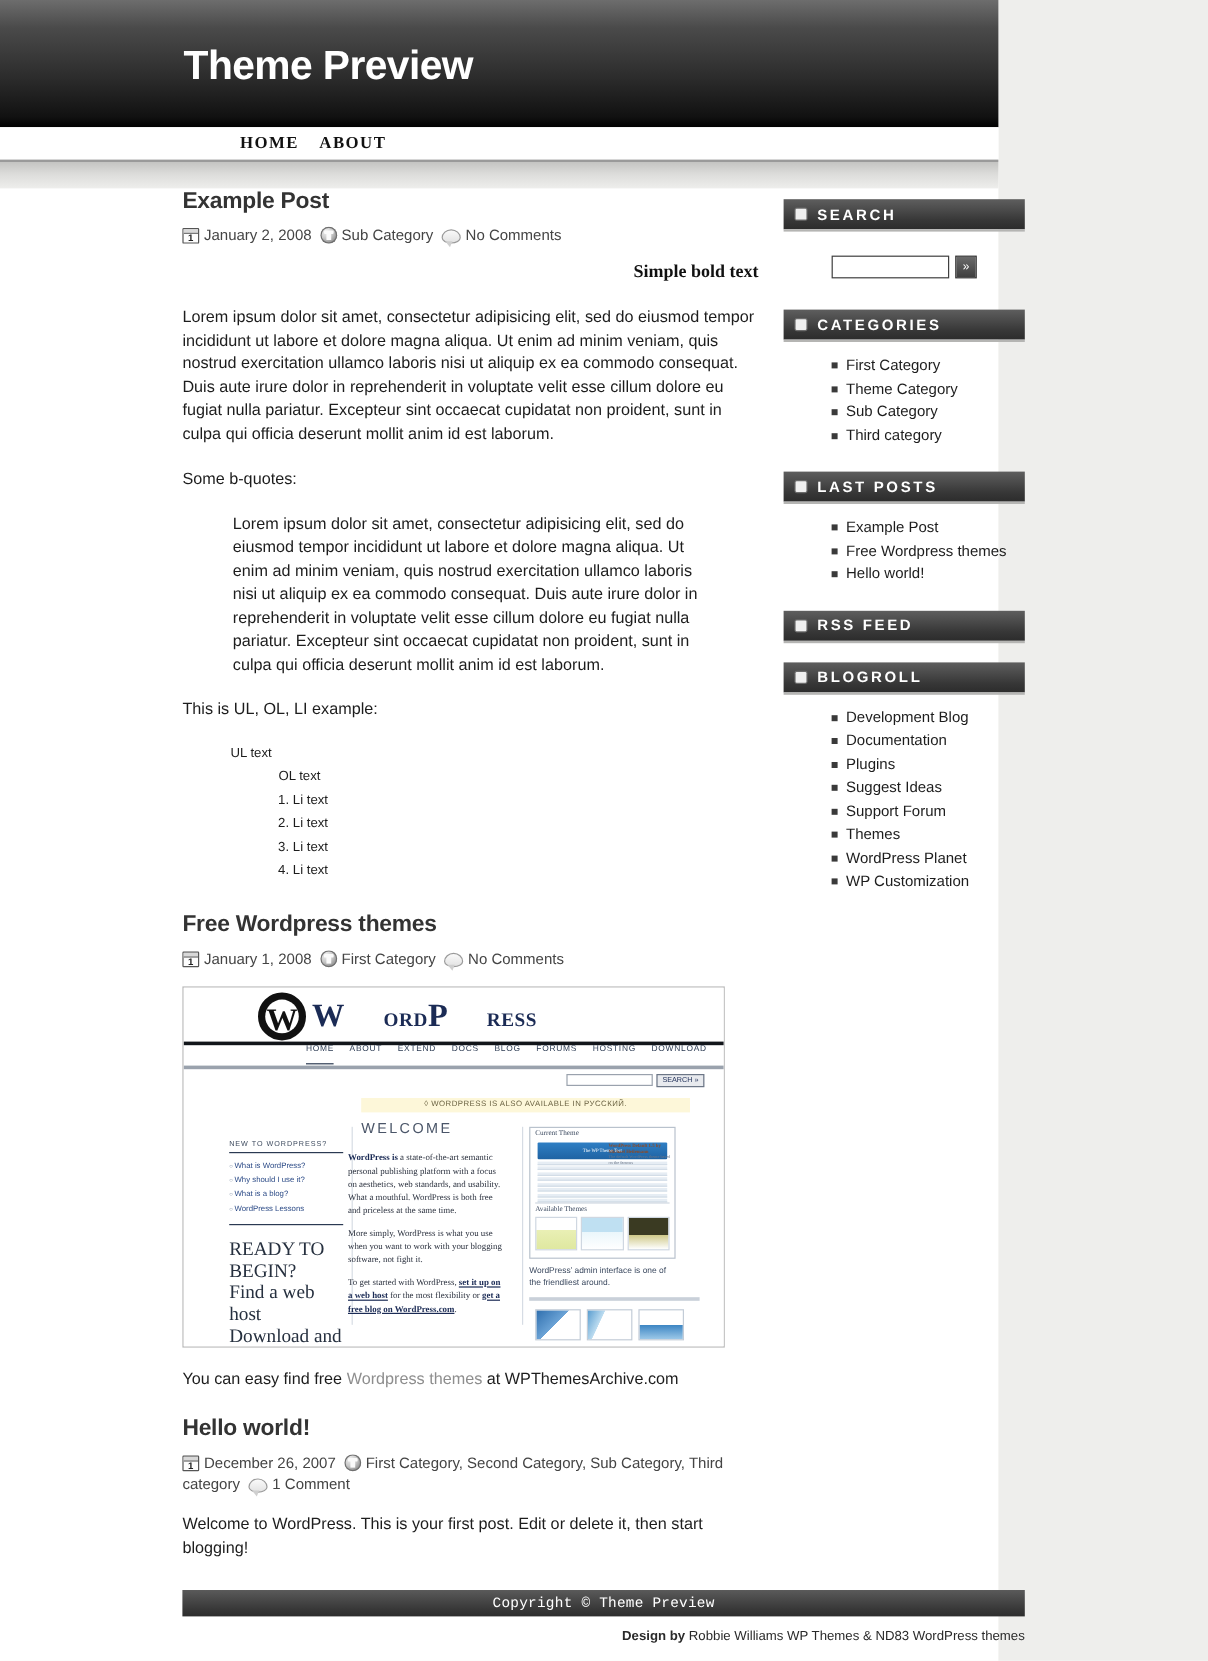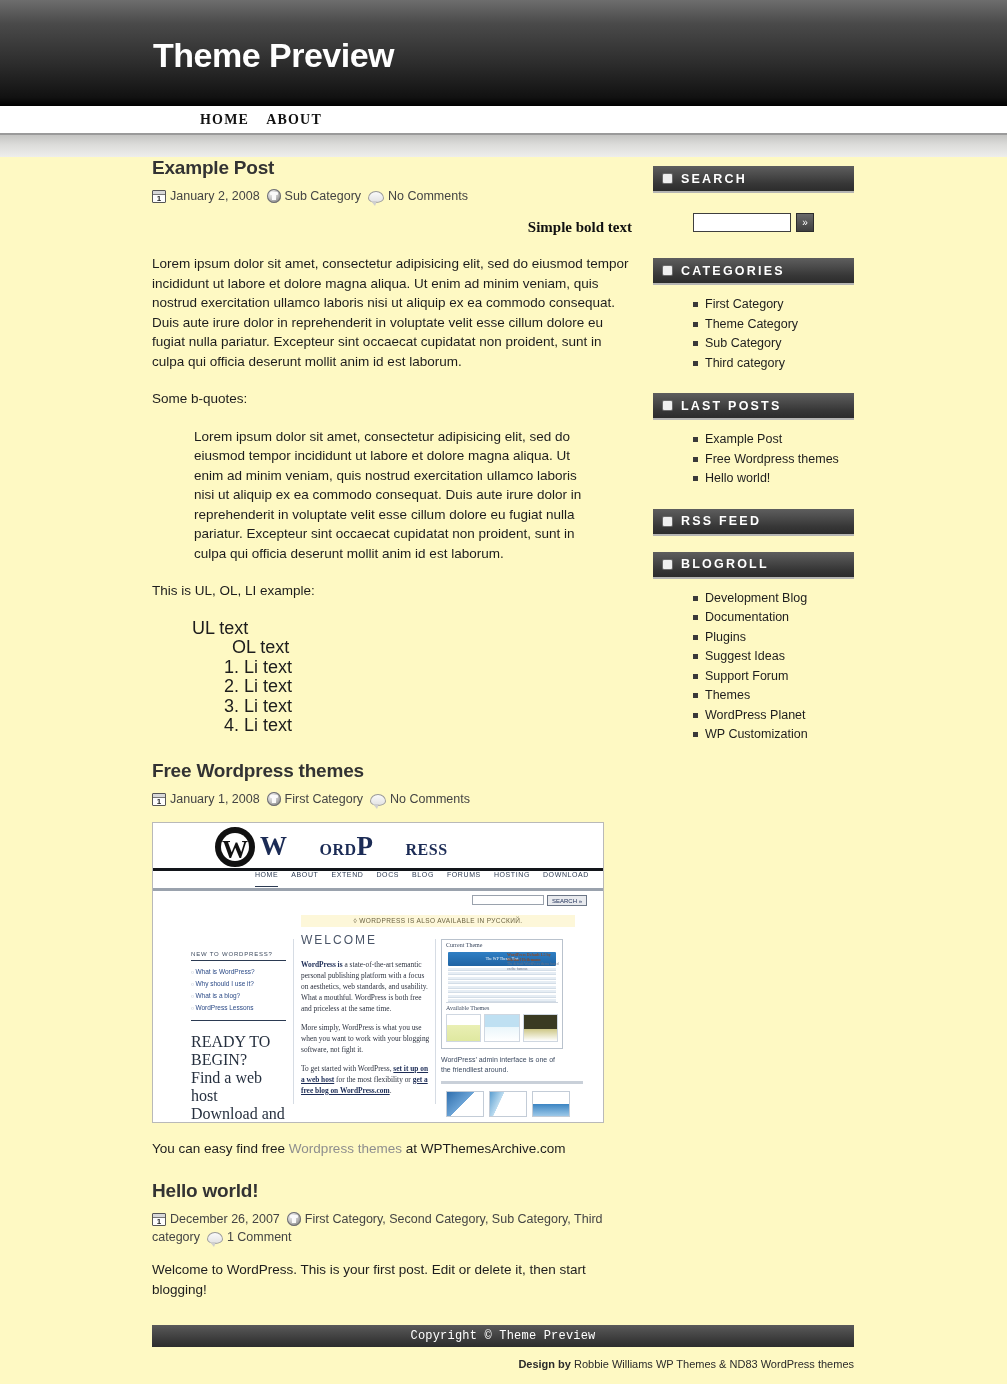--- a/index.html
+++ b/index.html
@@ -4,21 +4,21 @@
 <style>
   * { box-sizing: border-box; }
   html, body { margin:0; padding:0; }
   body {
     width:1007px;
     background:#eeeeec;
     font-family:"Liberation Sans", sans-serif;
     color:#222;
     -webkit-font-smoothing:none;
   }
-  #page { position:relative; width:1007px; min-height:1384px; background:#fef9c3; }
+  #page { position:relative; width:832px; min-height:1384px; background:#ffffff; }
 
   
   .header {
     height:106px;
     background:linear-gradient(to bottom,#6d6d6d 0%,#4a4a4a 22%,#2b2b2b 62%,#111111 92%,#000 100%);
     position:relative;
   }
   .header .blogtitle {
     position:absolute;
     left:153px;
@@ -159,21 +159,21 @@
     color:#1d1d1d;
     margin:0 0 18px 0;
   }
   blockquote.bq {
     margin:0 0 18px 42px;
     font-size:13.5px;
     line-height:19.5px;
     color:#1d1d1d;
     width:400px;
   }
-  .listblock { margin:0 0 16px 0; font-size:18px; line-height:19.5px; color:#1d1d1d; }
+  .listblock { margin:0 0 16px 0; font-size:11px; line-height:19.5px; color:#1d1d1d; }
   .ul-text { margin-left:40px; }
   .ol-text { margin-left:80px; }
   .ol-list { margin:0; padding-left:92px; }
   .ol-list li { margin:0; }
 
   .figure {
     width:452px;
     border:1px solid #b9b9b9;
     background:#fff;
     margin:0 0 16px 0;
@@ -244,21 +244,21 @@
   .wp-col-left .hd {
     font-size:6px; letter-spacing:0.8px; color:#3d4a5e;
     border-bottom:1px solid #2b3a52; padding-bottom:3px; margin-bottom:5px;
     font-family:"Liberation Sans",sans-serif;
   }
   .wp-col-left .li { font-size:6.5px; color:#2b4a86; line-height:11px; font-family:"Liberation Sans",sans-serif; }
   .wp-col-left .li:before { content:"\25CB  "; color:#7a8aa0; font-size:5px; }
   .wp-col-left .ftr { border-bottom:1px solid #2b3a52; margin-top:6px; }
   .wp-col-left2 { position:absolute; left:38px; top:210px; width:95px; }
   .wp-body {
-    position:absolute; left:148px; top:136px; width:130px;
+    position:absolute; left:137px; top:136px; width:130px;
     font-size:7.4px; line-height:11px; color:#2d3340;
   }
   .wp-body b { color:#1b2b55; }
   .wp-body .lnk { color:#1b2b55; font-weight:bold; text-decoration:underline; }
   .wp-shot {
     position:absolute; left:288px; top:116px; width:122px; height:110px;
     border:1px solid #b9c2cd; background:#fff; overflow:hidden;
   }
   .wp-shot .bar { font-size:6px; color:#3c4a60; padding:2px 4px; font-family:"Liberation Serif",serif; }
   .wp-shot .blue { height:14px;background:linear-gradient(to bottom,#2f7fc4,#1f63a3); margin:2px 6px; border-radius:1px;}

